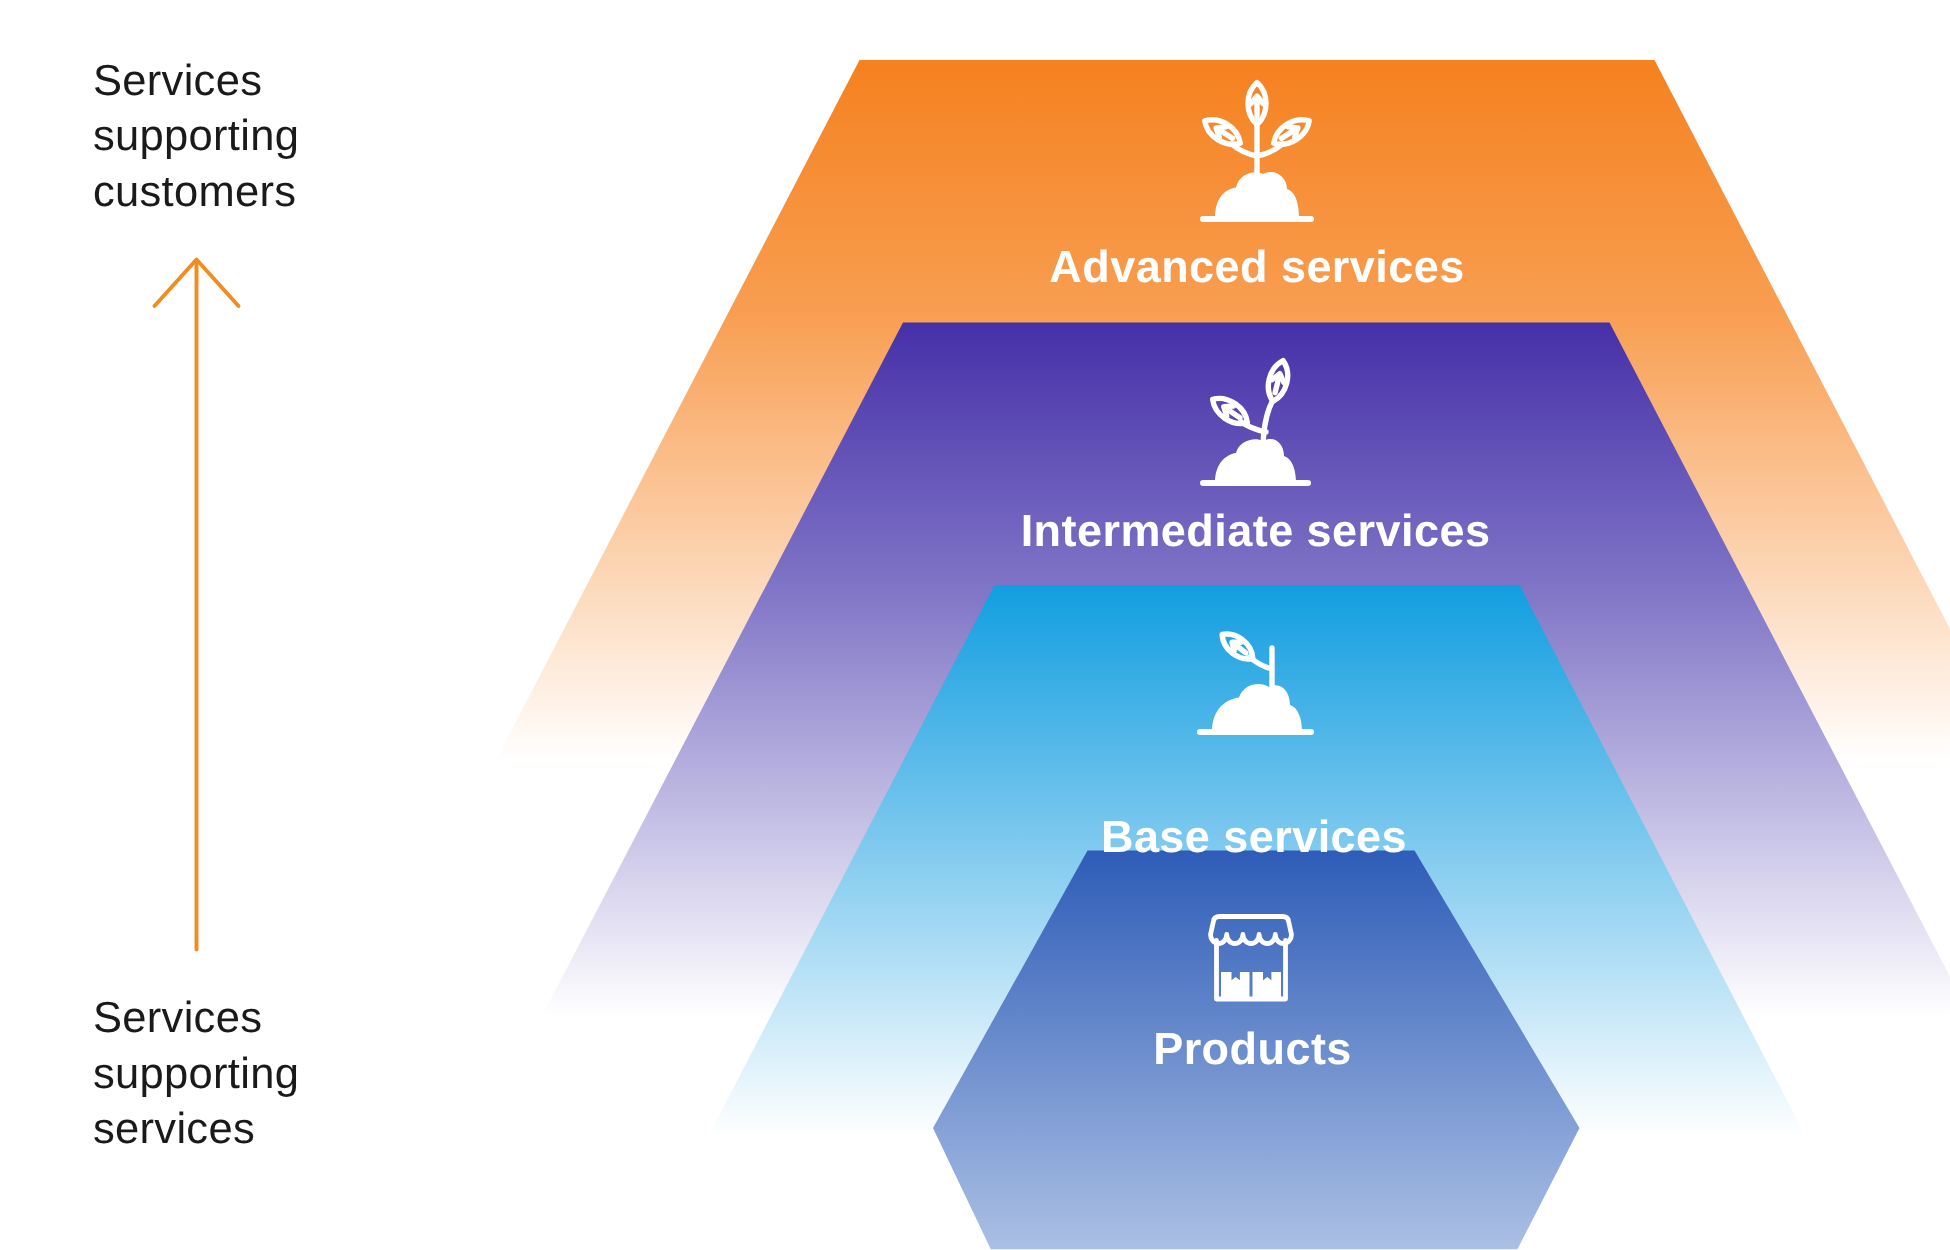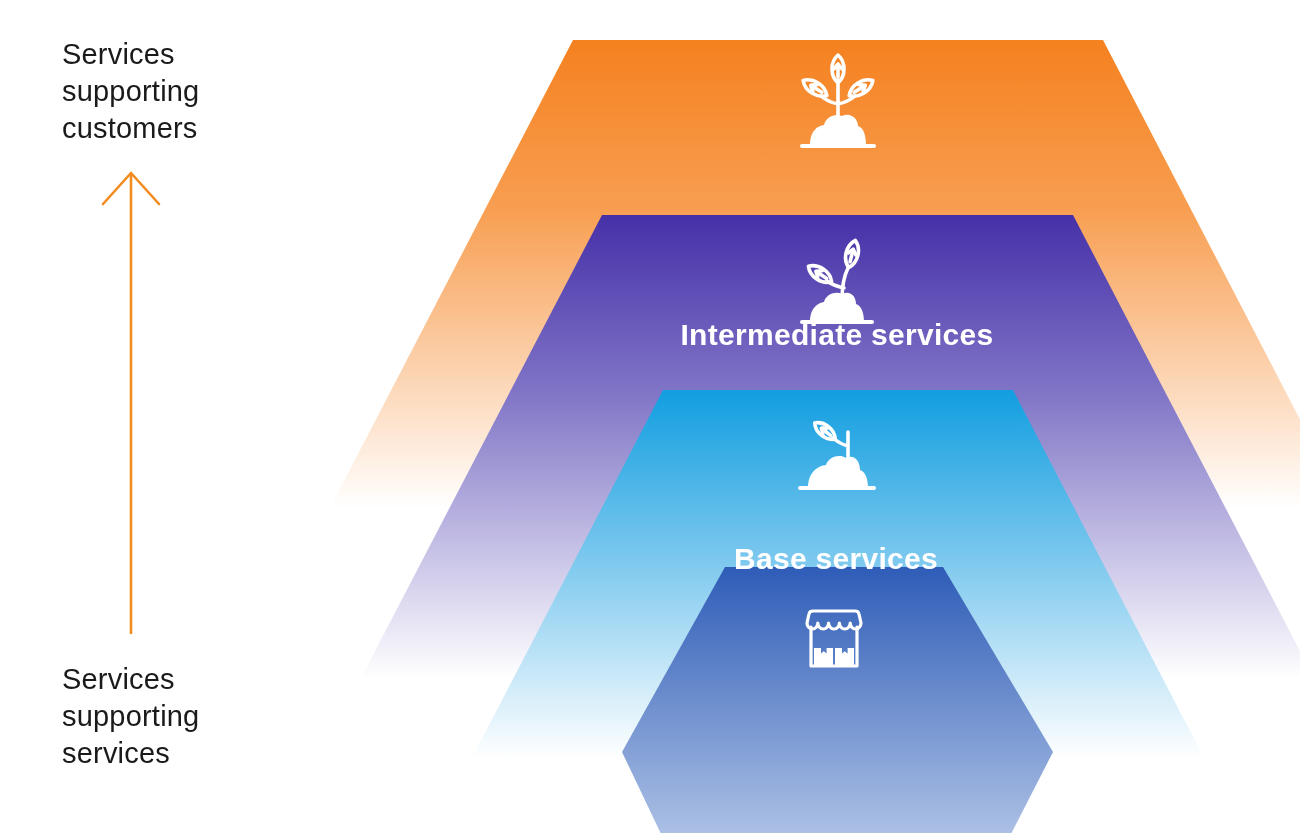--- a/index.html
+++ b/index.html
@@ -27,21 +27,21 @@
   .layer-label{
     position:absolute;
     transform:translateX(-50%);
     font-size:30px;
     font-weight:bold;
     color:#ffffff;
     white-space:nowrap;
     letter-spacing:0.3px;
   }
   #label-advanced{left:838px;top:162px;}
-  #label-intermediate{left:837px;top:318px;}
+  #label-intermediate{left:837px;top:338px;}
   #label-base{left:836px;top:502px;margin-top:40px;}
   #label-products{left:835px;top:683px;}
   .layer-icon{position:absolute;}
   #icon-advanced{left:798px;top:52px;}
   #icon-intermediate{left:798px;top:232px;}
   #icon-base{left:796px;top:416px;}
   #icon-products{left:802px;top:605px;}
   .icon-stroke{stroke:#ffffff;fill:none;stroke-linecap:round;stroke-linejoin:round;}
 </style>
 </head>
@@ -134,16 +134,18 @@
 
   <svg class="layer-icon" id="icon-products" width="64" height="68" viewBox="0 0 64 68">
     <path d="M5,18 L7,9 Q7.5,6 11,6 H53 Q56.5,6 57,9 L59,18
              A5.4,6 0 0 1 48.2,18 A5.4,6 0 0 1 37.4,18 A5.4,6 0 0 1 26.6,18
              A5.4,6 0 0 1 15.8,18 A5.4,6 0 0 1 5,18 Z" class="icon-stroke" stroke-width="3.2"></path>
     <path d="M9,22 V61 H55 V22" class="icon-stroke" stroke-width="3.2"></path>
     <path d="M12,43 H19 V48.5 L21.8,46.3 L24.6,48.5 V43 H31 V61 H12 Z" fill="#ffffff"></path>
     <path d="M33,43 H40 V48.5 L42.8,46.3 L45.6,48.5 V43 H52 V61 H33 Z" fill="#ffffff"></path>
   </svg>
 
+  <div class="layer-label" id="label-advanced">Advanced services</div>
   <div class="layer-label" id="label-intermediate">Intermediate services</div>
   <div class="layer-label" id="label-base">Base services</div>
+  <div class="layer-label" id="label-products">Products</div>
 
 </div>
 
 </body></html>

